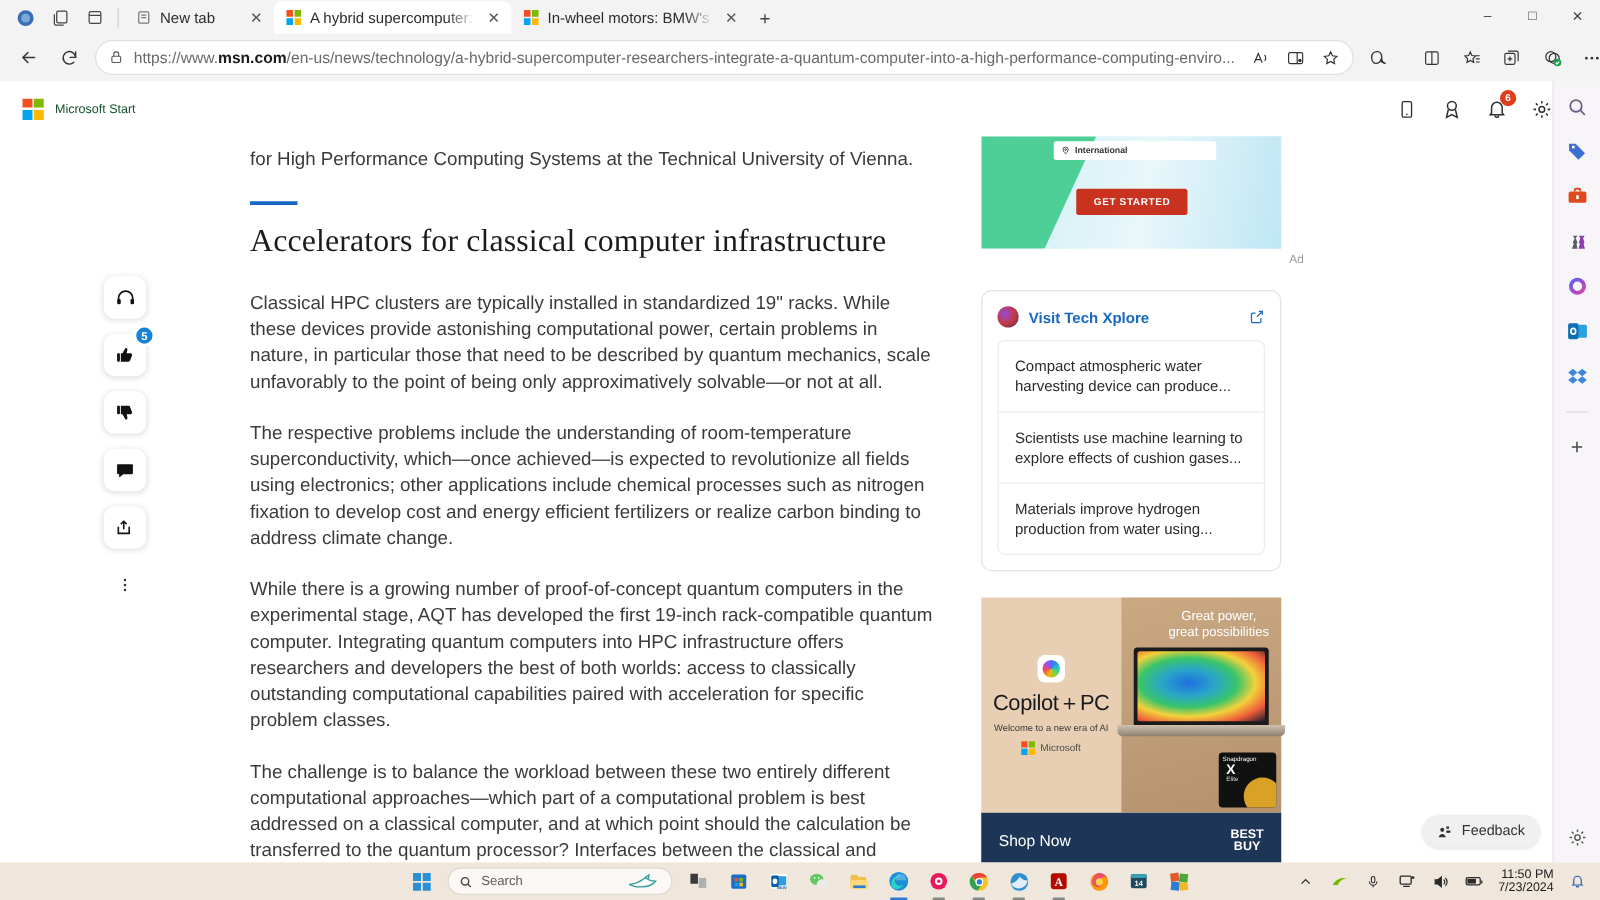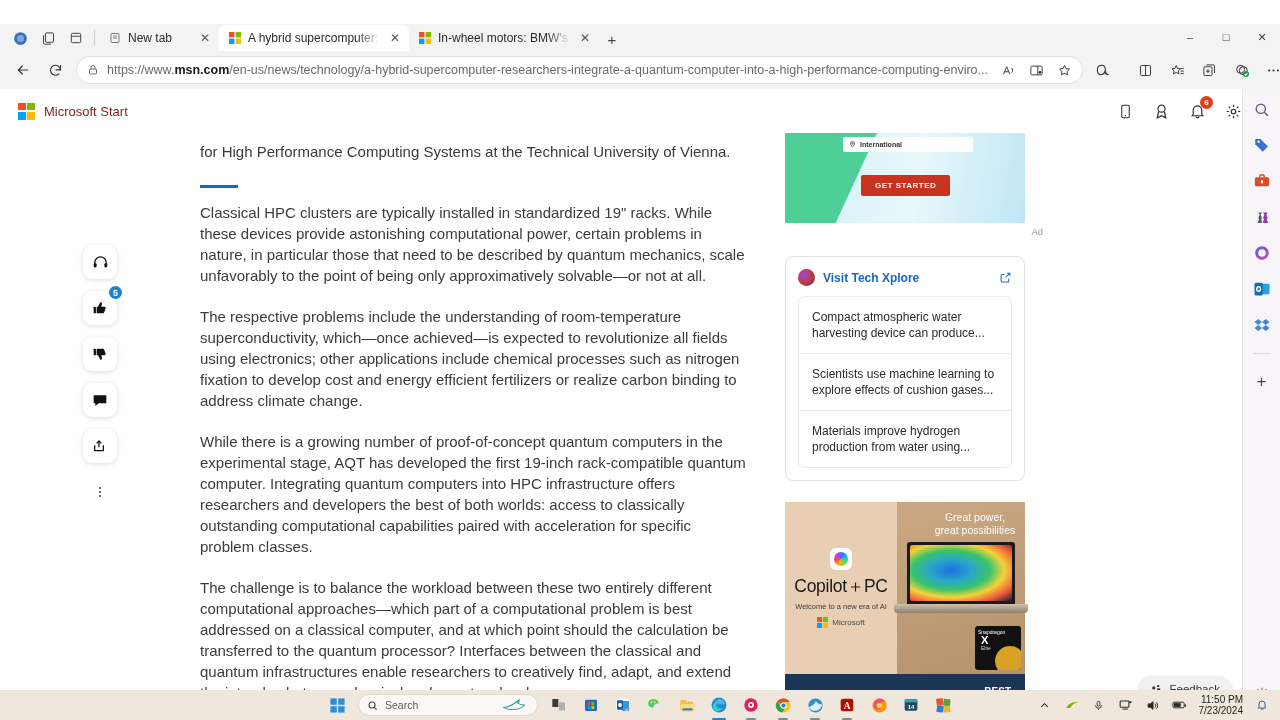--- a/index.html
+++ b/index.html
@@ -4,21 +4,21 @@
 <style>
   * { box-sizing: border-box; margin: 0; padding: 0; }
   html, body {
     width: 1280px; height: 720px;
     overflow: hidden;
     font-family: "Liberation Sans", sans-serif;
     background: #ffffff;
   }
 
   
-  .browser { width: 1280px; height: 690px; background: #f3f3f3; position: relative; margin-top: 24px; }
+  .browser { width: 1280px; height: 690px; background: #f3f3f3; position: relative; }
 
   .tabstrip {
     height: 27px; display: flex; align-items: flex-end;
     background: #f3f3f3; padding-left: 6px; position: relative;
   }
   .tsicon {
     width: 28px; height: 26px; display: flex; align-items: center; justify-content: center;
     color: #444; flex: none;
   }
   .tsdiv { width: 1px; height: 16px; background: #cfcfcf; margin: 0 4px 5px 4px; align-self: flex-end; }
@@ -55,21 +55,21 @@
   .navdiv { width: 1px; height: 18px; background: #d0d0d0; margin: 0 4px; }
 
   
   .viewport { position: absolute; top: 65px; left: 0; width: 1280px; height: 625px; background: #fff; overflow: hidden; }
 
   
   .msnhdr { height: 44px; display: flex; align-items: center; padding: 0 18px; background: #fff; }
   .brand { display: flex; align-items: center; gap: 9px; }
   .mslogo { width: 17px; height: 17px; display: grid; grid-template-columns: 1fr 1fr; grid-template-rows: 1fr 1fr; gap: 1.5px; }
   .mslogo i { display:block; }
-  .brandtxt { font-size: 13px; color: #7f1d1d; }
+  .brandtxt { font-size: 10px; color: #14532d; }
   .searchwrap { flex: none; width: 604px; margin-left: 94px; position: relative; }
   .searchbox {
     height: 36px; background: #fff; border: 1px solid #e6e6e6; border-radius: 18px;
     box-shadow: 0 1px 4px rgba(0,0,0,.10);
     display: flex; align-items: center; padding: 0 8px 0 16px; gap: 12px;
   }
   .searchbox .sph { flex: 1; font-size: 13.5px; color: #7a7a7a; }
   .copilot-orb {
     width: 22px; height: 22px; border-radius: 50%;
     background: conic-gradient(from 200deg, #f7b500, #f24b62, #a44bf2, #2f7df7, #21c7c7, #78d64b, #f7b500);
@@ -443,20 +443,21 @@
               <circle cx="12" cy="5" r="1.7"></circle>
               <circle cx="12" cy="12" r="1.7"></circle>
               <circle cx="12" cy="19" r="1.7"></circle>
             </svg>
         </div>
       </div>
 
       <div class="article">
         <p>for High Performance Computing Systems at the Technical University of Vienna.</p>
         <div class="hrule"></div>
+        <h2>Accelerators for classical computer infrastructure</h2>
         <p>Classical HPC clusters are typically installed in standardized 19" racks. While these devices provide astonishing computational power, certain problems in nature, in particular those that need to be described by quantum mechanics, scale unfavorably to the point of being only approximatively solvable—or not at all.</p>
         <p>The respective problems include the understanding of room-temperature superconductivity, which—once achieved—is expected to revolutionize all fields using electronics; other applications include chemical processes such as nitrogen fixation to develop cost and energy efficient fertilizers or realize carbon binding to address climate change.</p>
         <p>While there is a growing number of proof-of-concept quantum computers in the experimental stage, AQT has developed the first 19-inch rack-compatible quantum computer. Integrating quantum computers into HPC infrastructure offers researchers and developers the best of both worlds: access to classically outstanding computational capabilities paired with acceleration for specific problem classes.</p>
         <p>The challenge is to balance the workload between these two entirely different computational approaches—which part of a computational problem is best addressed on a classical computer, and at which point should the calculation be transferred to the quantum processor? Interfaces between the classical and quantum infrastructures enable researchers to creatively find, adapt, and extend the interplay between classical and quantum hardware.</p>
       </div>
 
       <div class="adcol">
 
         <div class="ad1">
           <div class="greenwedge"></div>

